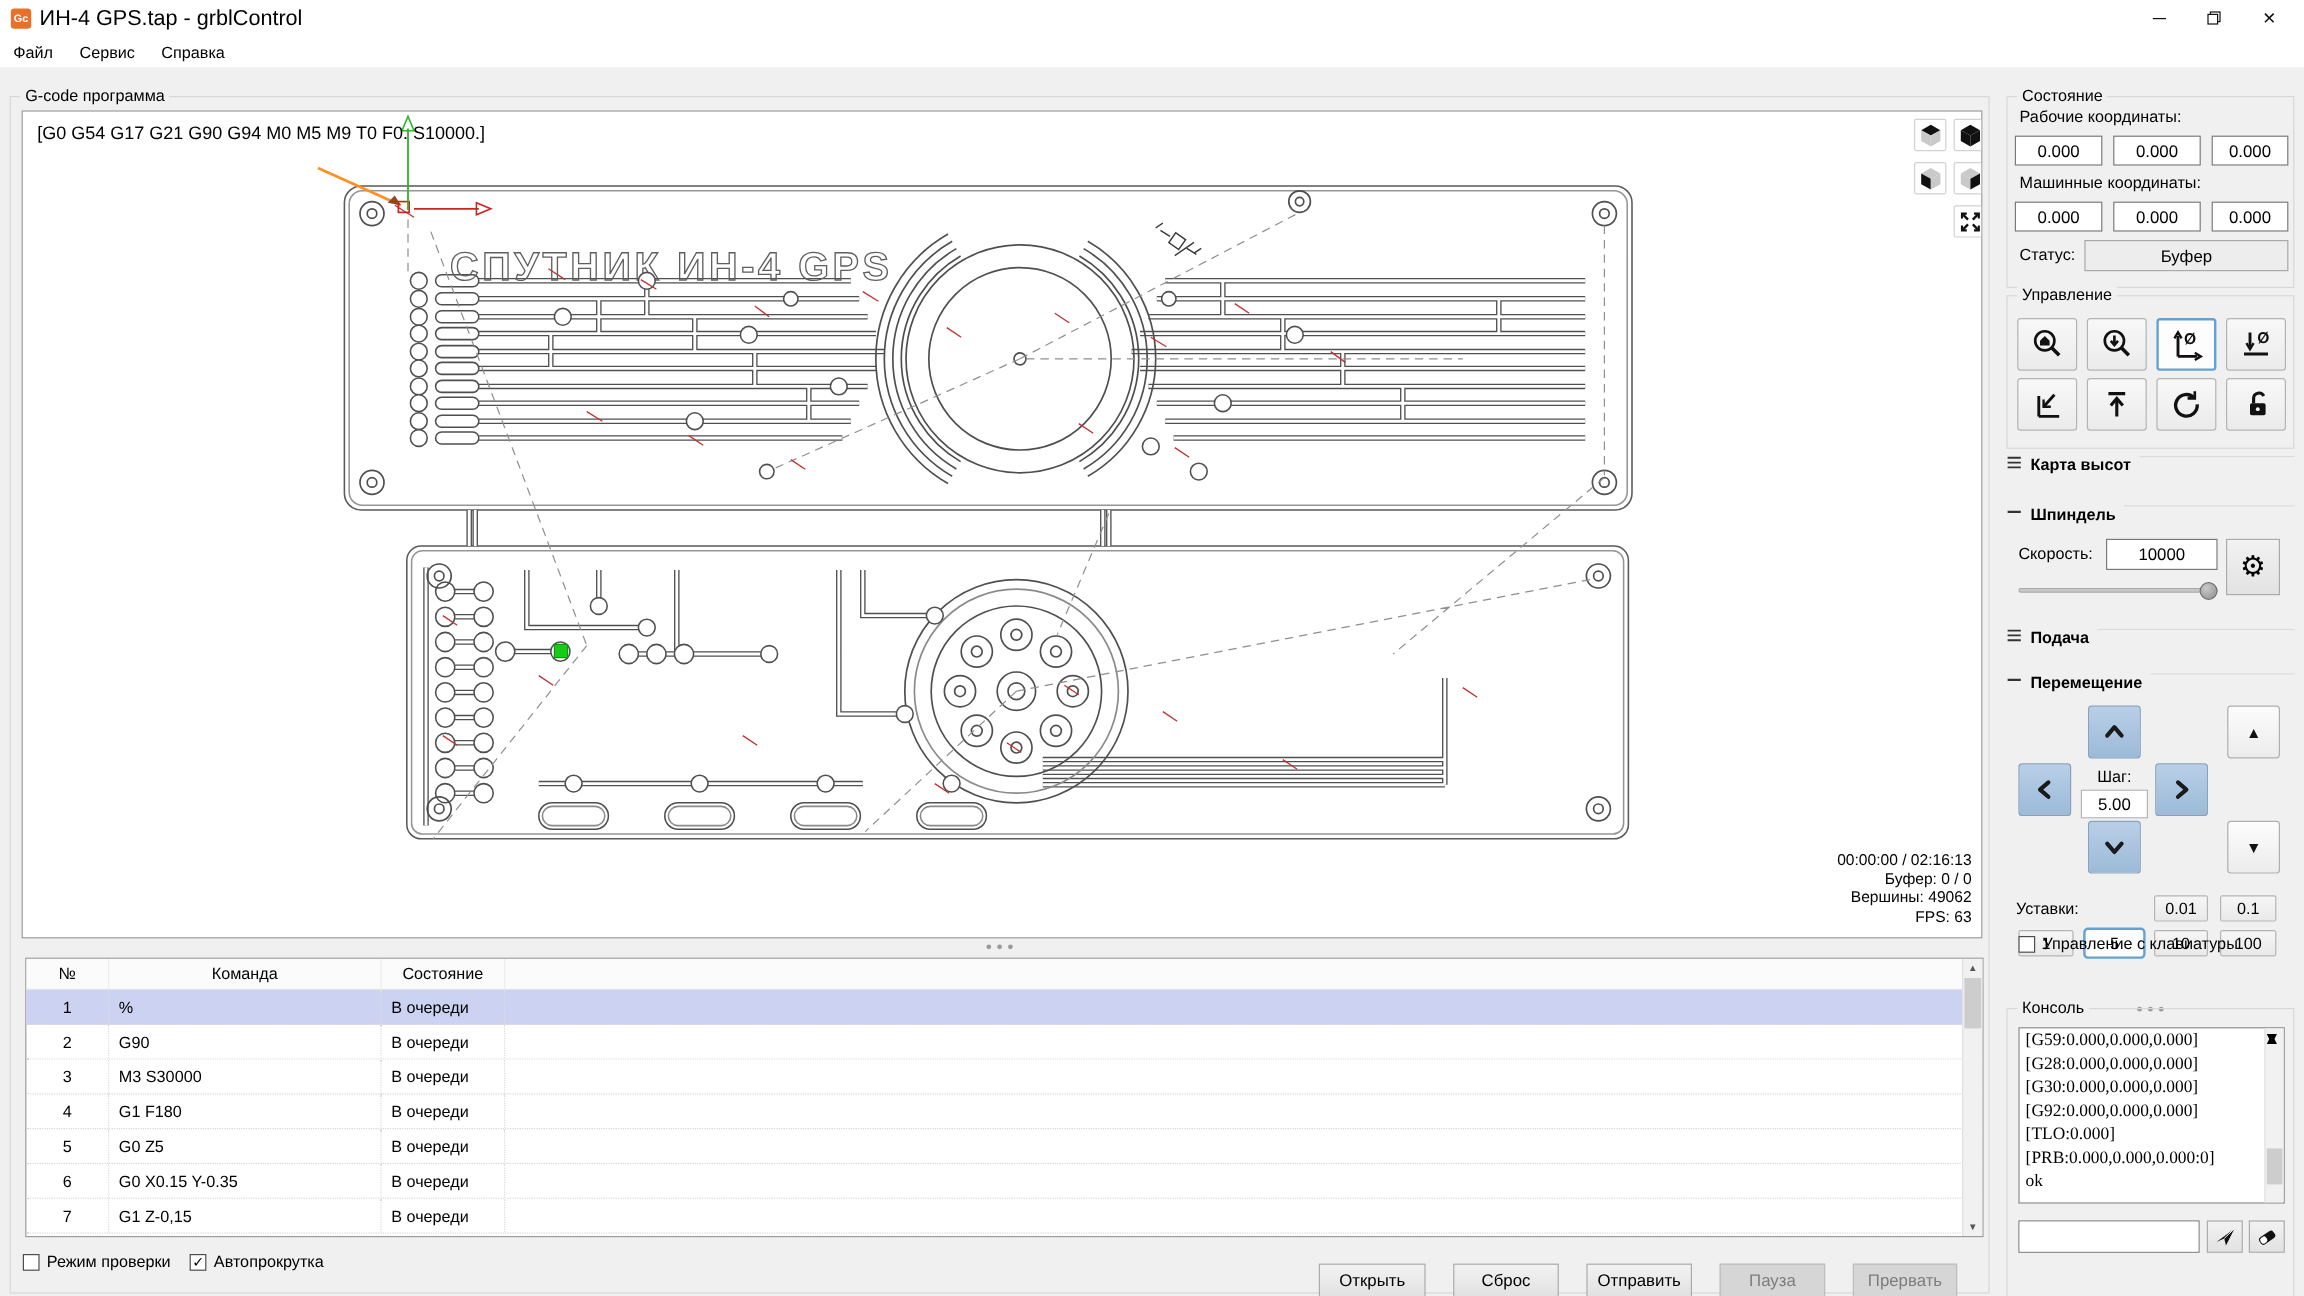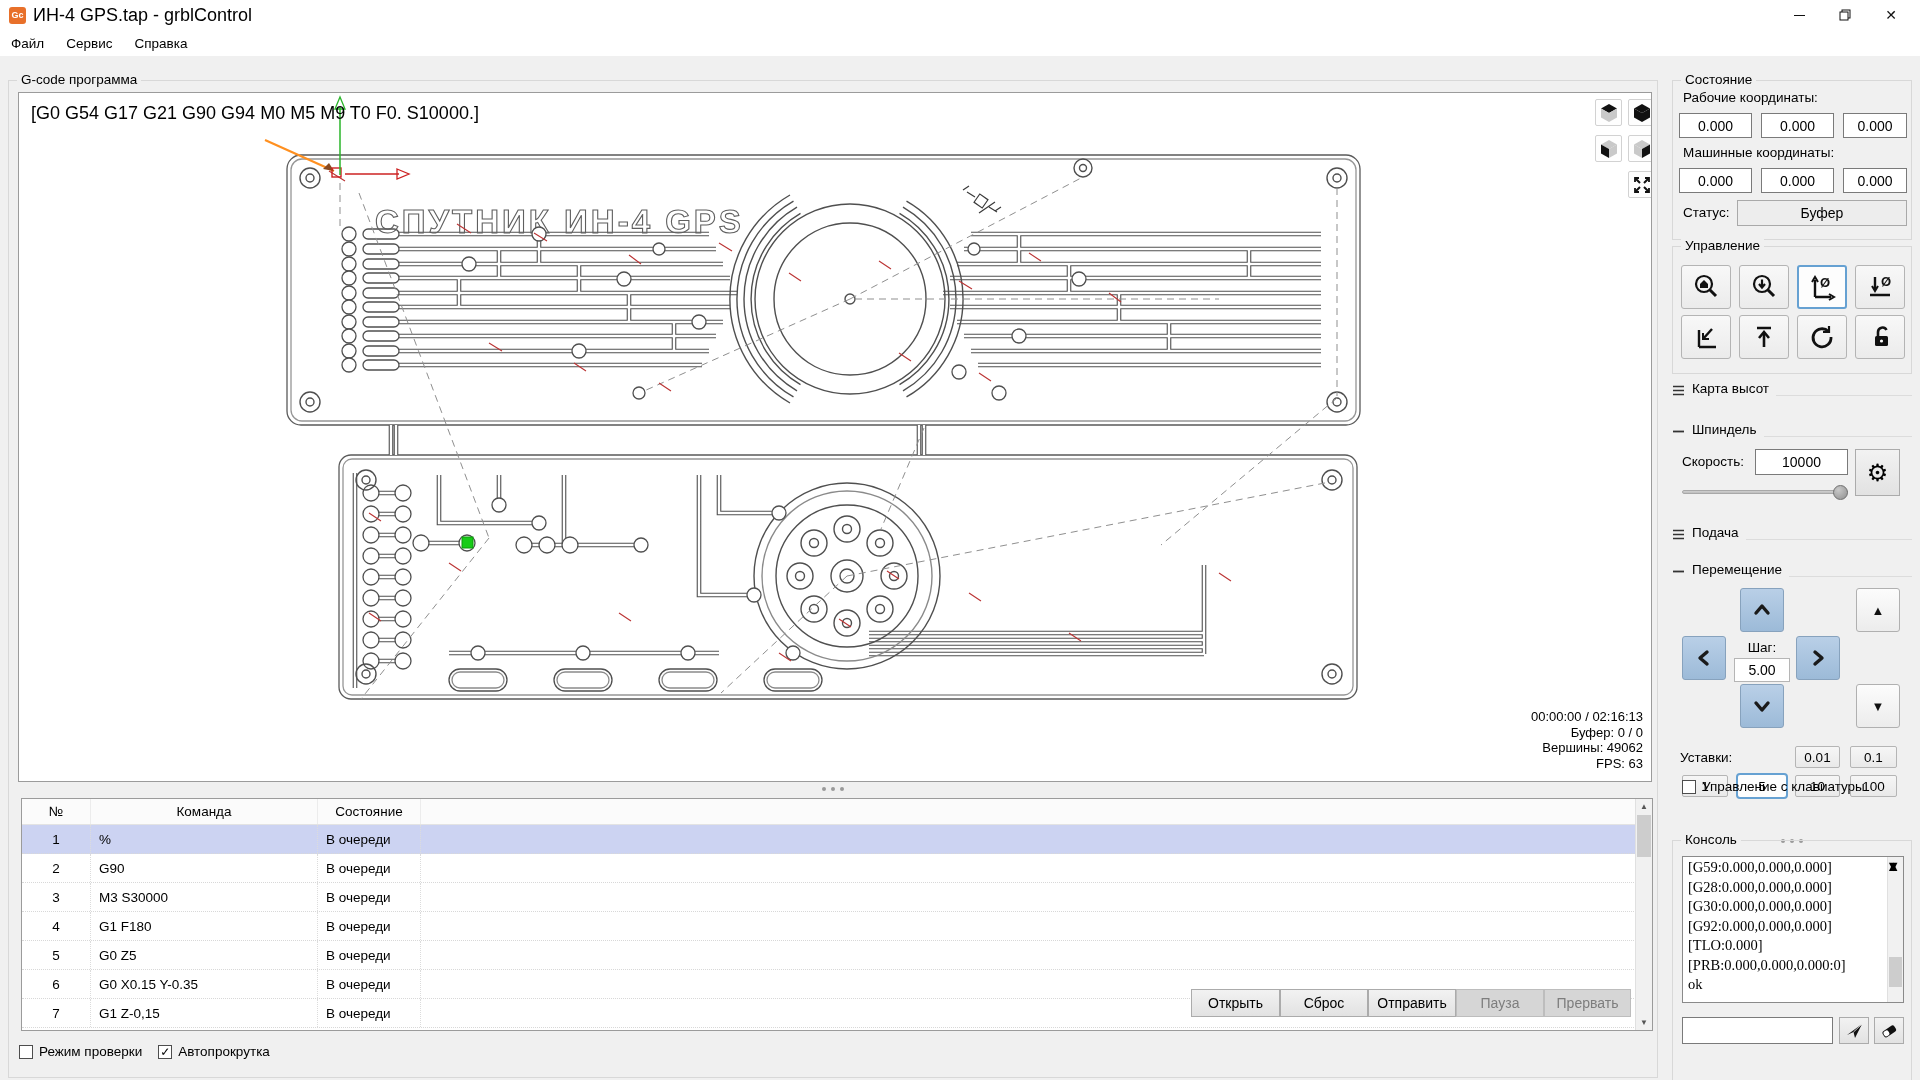--- a/index.html
+++ b/index.html
@@ -15,21 +15,21 @@
   .win-btn { width:46px; height:30px; display:flex; align-items:center; justify-content:center; color:#111; }
   .menubar { position:absolute; left:0; top:30px; width:1920px; height:26px; background:#fff; display:flex; align-items:center; }
   .menu-item { padding:4px 11px; font-size:13.5px; }
 
   
   .groupbox { position:absolute; border:1px solid #d8d8d8; }
   .grouplabel { position:absolute; top:-9px; left:8px; background:#f0f0f0; padding:0 4px; font-size:13.5px; white-space:nowrap; }
 
   
   .viewport { position:absolute; left:9px; top:11px; width:1634px; height:690px; background:#fff; border:1px solid #9b9b9b; overflow:hidden; }
-  .gcode-head { position:absolute; left:12px; top:10px; font-size:18px; }
+  .gcode-head { position:absolute; left:12px; top:10px; font-size:15px; }
   .ov-left { position:absolute; left:12px; bottom:10px; font-size:13px; line-height:15.5px; }
   .ov-right { position:absolute; right:8px; bottom:10px; font-size:13px; line-height:15.5px; text-align:right; }
   .view-btn { position:absolute; width:27px; height:27px; background:#fefefe; border:1px solid #d2d2d2; border-radius:2px; display:flex; align-items:center; justify-content:center; }
 
   
   .splitdots { display:flex; gap:5px; align-items:center; justify-content:center; }
   .splitdots i { width:4px; height:4px; border-radius:50%; background:#9a9a9a; }
 
   
   .gtable { position:absolute; left:12px; top:717px; width:1632px; height:233px; background:#fff; border:1px solid #9b9b9b; overflow:hidden; }
@@ -54,21 +54,21 @@
   .field { background:#fff; border:1px solid #7a7a7a; display:flex; align-items:center; justify-content:center; font-size:14px; }
   .panel-label { font-size:13.5px;text-align:center; }
 
   .ctrl-btn { position:absolute; width:50px; height:44px; background:linear-gradient(#f8f8f8,#ebebeb); border:1px solid #b4b4b4; border-radius:3px; display:flex; align-items:center; justify-content:center; }
   .ctrl-btn.focused { border:2px solid #66a1d2; background:#fdfdfd; }
   .jog-btn { position:absolute; width:44px; height:44px; background:linear-gradient(#b9cfe7,#9cbad8); border:1px solid #87a2bd; border-radius:3px; display:flex; align-items:center; justify-content:center; }
   .z-btn { position:absolute; width:44px; height:44px; background:linear-gradient(#fcfcfc,#ececec); border:1px solid #b0b0b0; border-radius:3px; display:flex; align-items:center; justify-content:center; font-size:13px; color:#111; }
   .preset-btn { position:absolute; height:22px; background:linear-gradient(#f6f6f6,#e9e9e9); border:1px solid #b5b5b5; border-radius:2px; display:flex; align-items:center; justify-content:center; font-size:13.5px; }
   .preset-btn.focused { height:26px; border:2px solid #66a1d2; border-radius:4px; background:#fdfdfd; }
 
-  .sec-head { position:absolute; left:1672px; width:240px; height:16px; display:flex; align-items:flex-end; gap:7px; font-size:13.5px; }
+  .sec-head { position:absolute; left:1672px; width:240px; height:16px; display:flex; align-items:flex-start; gap:7px; font-size:13.5px;font-weight:bold; }
   .sec-line { flex:1; height:1px; background:#dcdcdc; }
 
   
   .console-area { position:absolute; background:#fff; border:1px solid #8a8a8a; font-family:"Liberation Serif",serif; font-size:14.5px; line-height:19.5px; padding:1px 5px; }
   .cscroll { position:absolute; right:0; top:0; width:16px; height:100%; background:#f1f1f1; border-left:1px solid #e0e0e0; }
   .slider-track { position:absolute; height:4px; background:linear-gradient(#cfcfcf,#bdbdbd); border:1px solid #a8a8a8; border-radius:2px; }
   .slider-handle { position:absolute; width:15px; height:15px; border-radius:50%; background:radial-gradient(circle at 35% 30%, #c9c9c9, #8f8f8f); border:1px solid #6f6f6f; }
 </style>
 </head>
 <body>
@@ -377,21 +377,21 @@
       <div class="arr" style="bottom:0">▼</div>
     </div>
   </div>
 
   <div class="abs cbrow" style="left:10px;top:963px">
     <span class="checkbox"></span>
     <span>Режим проверки</span>
     <span class="checkbox" style="margin-left:10px">✓</span>
     <span>Автопрокрутка</span>
   </div>
-  <div class="abs" style="right:26px;top:908px;display:flex;gap:0">
+  <div class="abs" style="right:26px;top:972px;display:flex;gap:23px">
     <div class="btn" style="width:89px">Открыть</div>
     <div class="btn" style="width:88px">Сброс</div>
     <div class="btn" style="width:88px">Отправить</div>
     <div class="btn disabled" style="width:88px">Пауза</div>
     <div class="btn disabled" style="width:87px">Прервать</div>
   </div>
 </div>
 
 <div class="groupbox" style="left:1672px;top:80px;width:240px;height:160px">
   <span class="grouplabel">Состояние</span>

